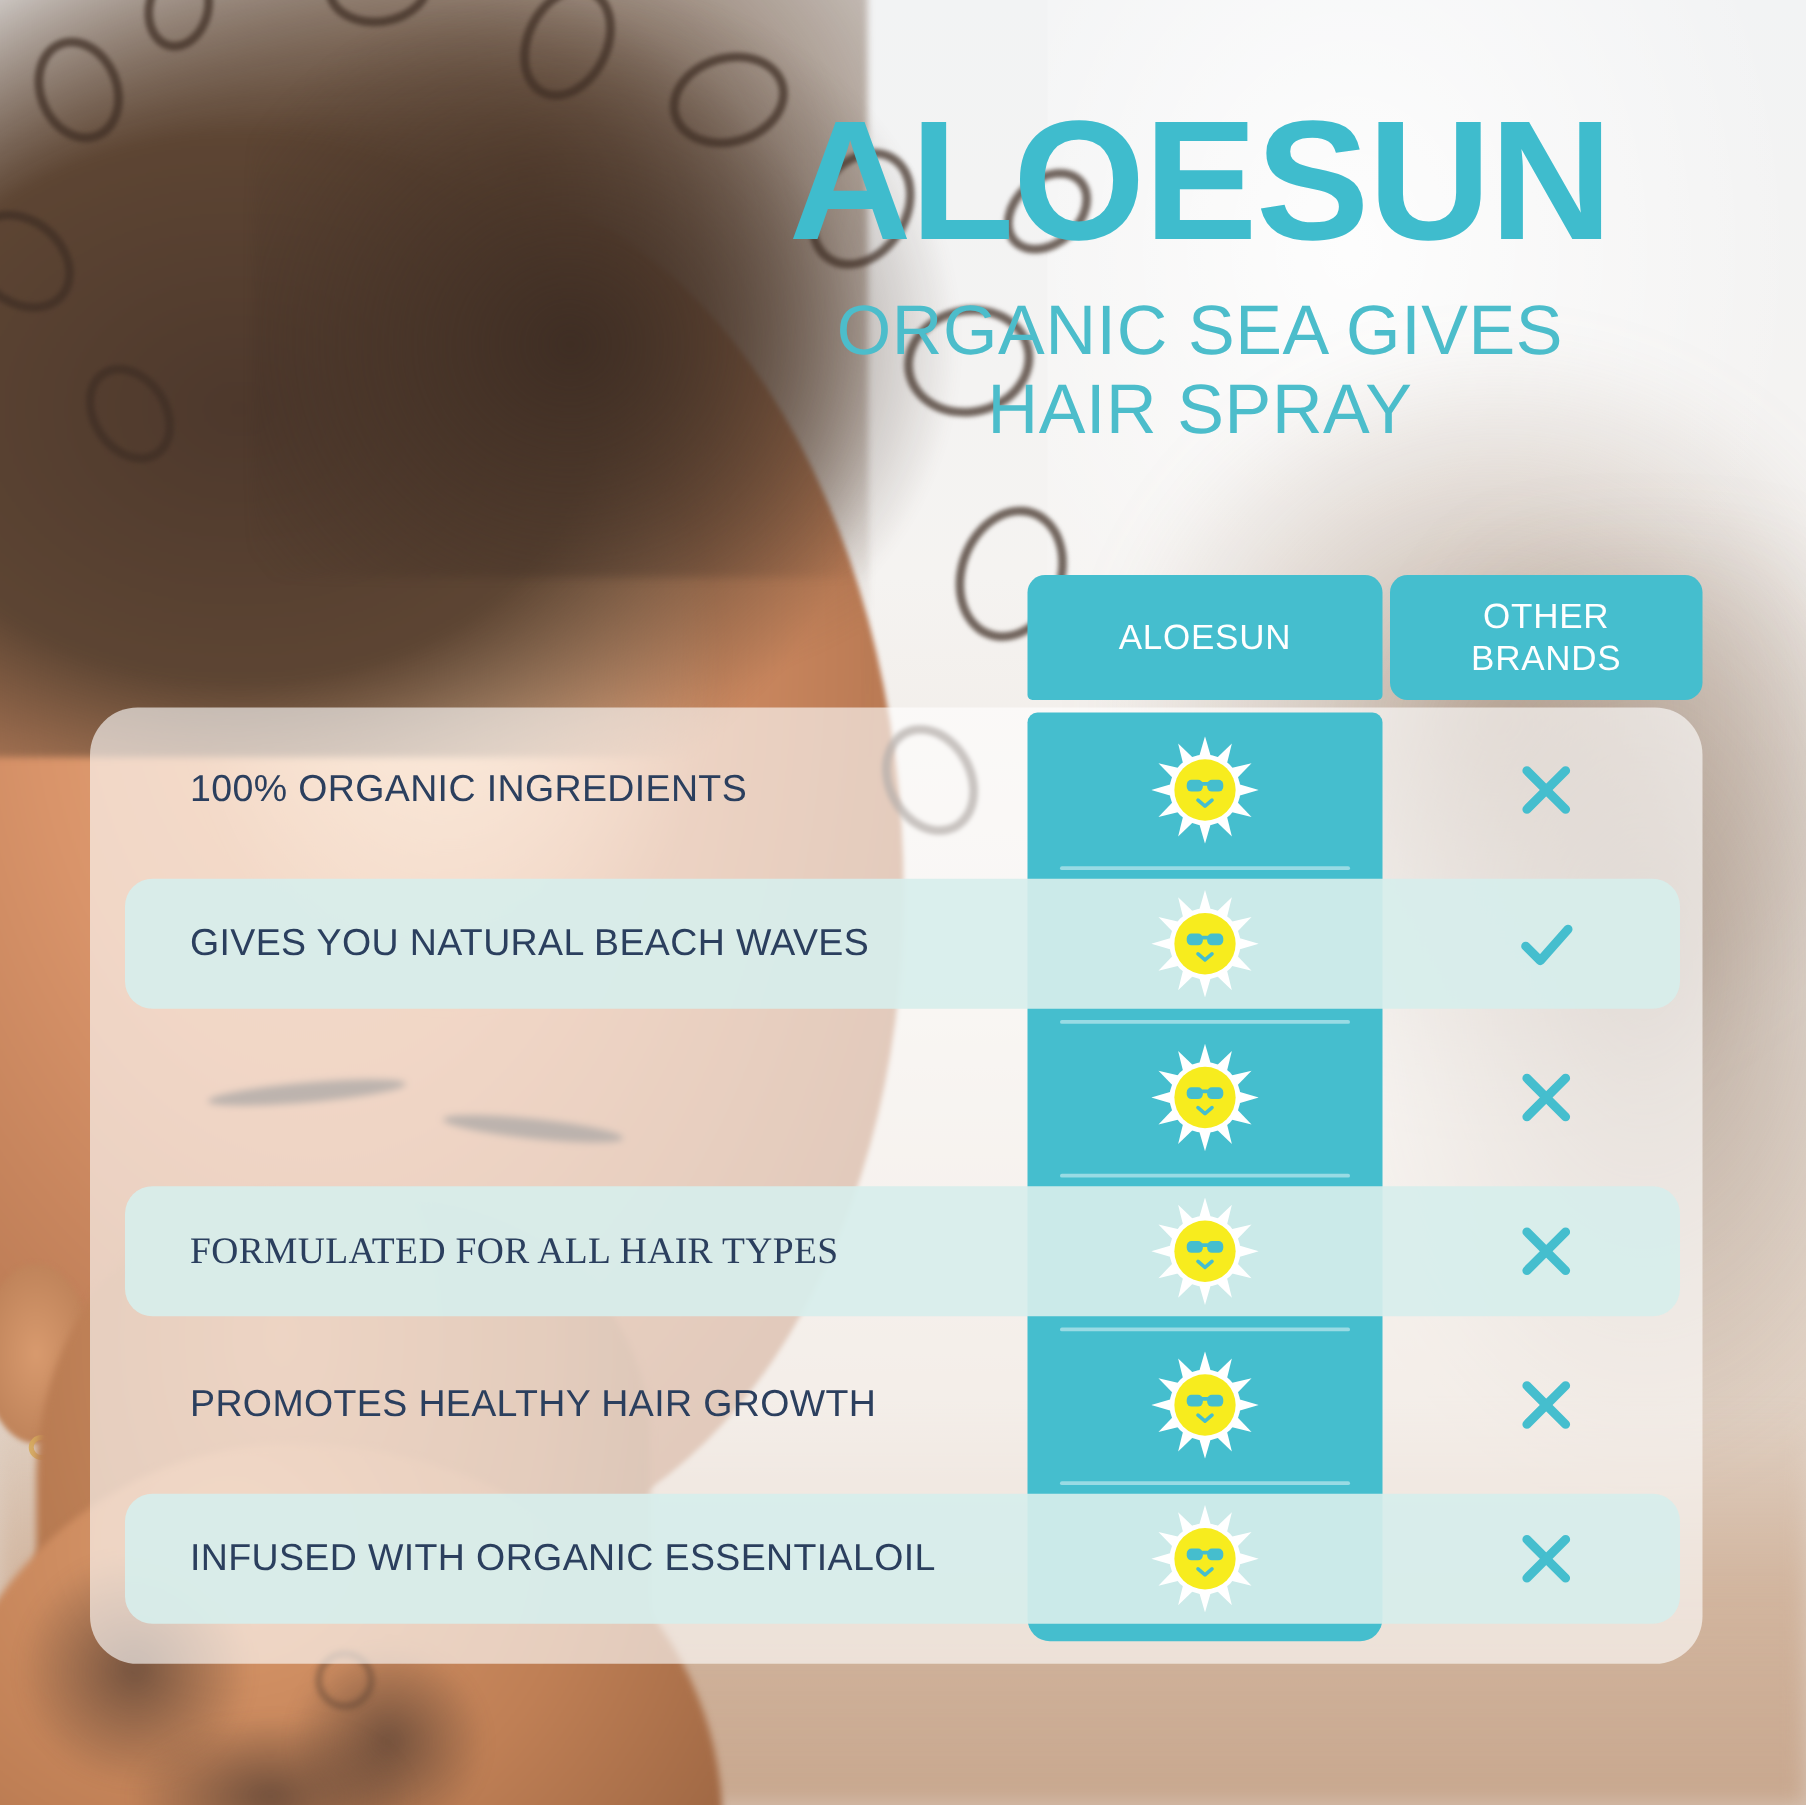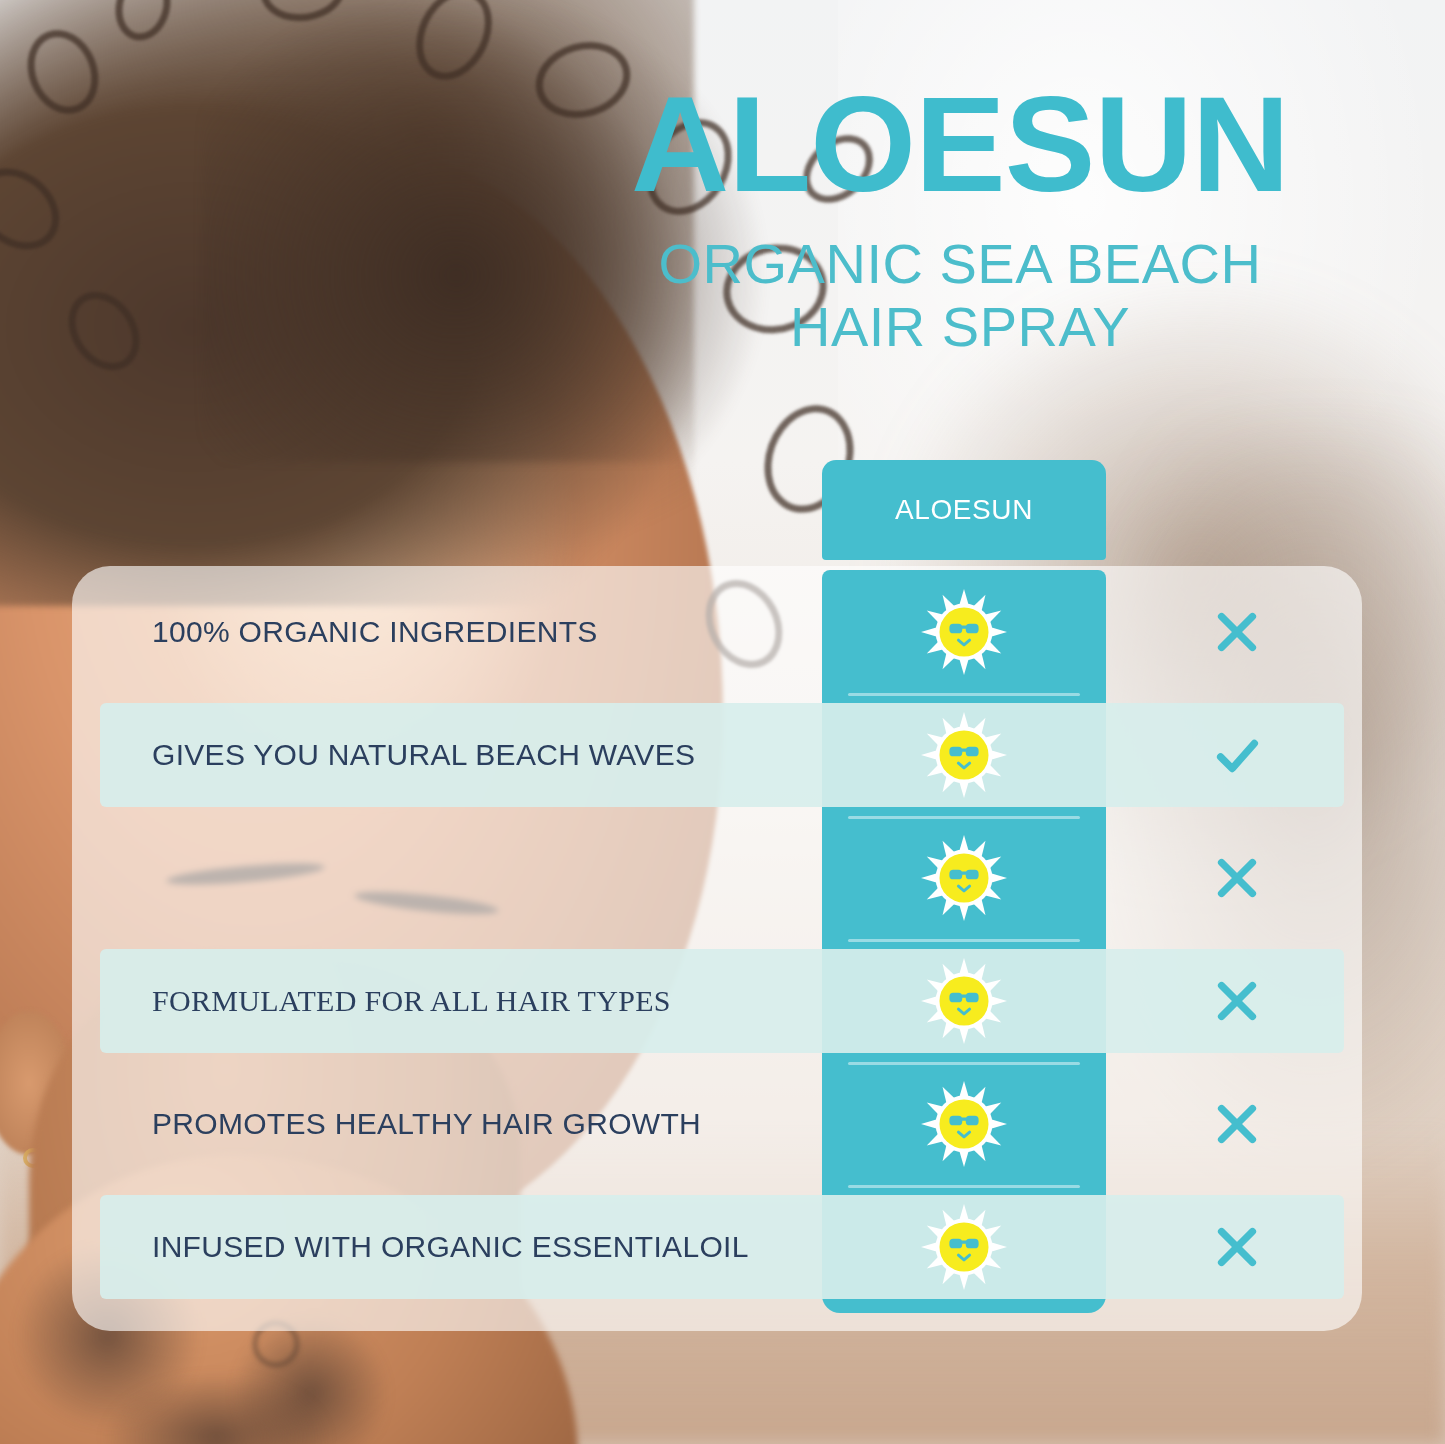--- a/index.html
+++ b/index.html
@@ -197,21 +197,21 @@
   }
 
   .row {
     position:absolute;
     left:28px;
     width:1244px;
     height:104px;
     display:flex;
     align-items:center;
   }
-  .row.alt { background:rgba(215,238,235,.92); border-radius:6px; }
+  .row.alt { background:rgba(215,238,235,.92); border-radius:22px; }
 
   .row-label {
     position:absolute;
     left:52px;
     color:#2b3f5e;
     font-size:30px;
     letter-spacing:.3px;
     white-space:nowrap;
   }
 
@@ -312,29 +312,35 @@
     <div class="curl c8"></div>
     <div class="curl c9"></div>
     <div class="curl c10"></div>
     <div class="curl c11"></div>
     <div class="curl c12"></div>
   </div>
 
   <div class="brand-wrap">
     <div class="brand-title">ALOESUN</div>
     <div class="brand-sub">
-      <div>ORGANIC SEA BEACH</div>
+      <div>ORGANIC SEA GIVES</div>
       <div>HAIR SPRAY</div>
     </div>
   </div>
 
   <div class="panel"></div>
 
   <div class="col-aloesun">
     <div class="col-head-txt">ALOESUN</div>
+  </div>
+  <div class="col-other">
+    <div class="col-head-txt">
+      <div>OTHER</div>
+      <div>BRANDS</div>
+    </div>
   </div>
 
   <div class="aloesun-band" id="aloesun-band" style="top: 570px; height: 743px;"></div>
 
   <div class="rows" id="rows-host">
       <div class="row" style="top: 14px;">
         <div class="row-label">100% ORGANIC INGREDIENTS</div>
       </div>
       <div class="row alt" style="top: 137px;">
         <div class="row-label">GIVES YOU NATURAL BEACH WAVES</div>

